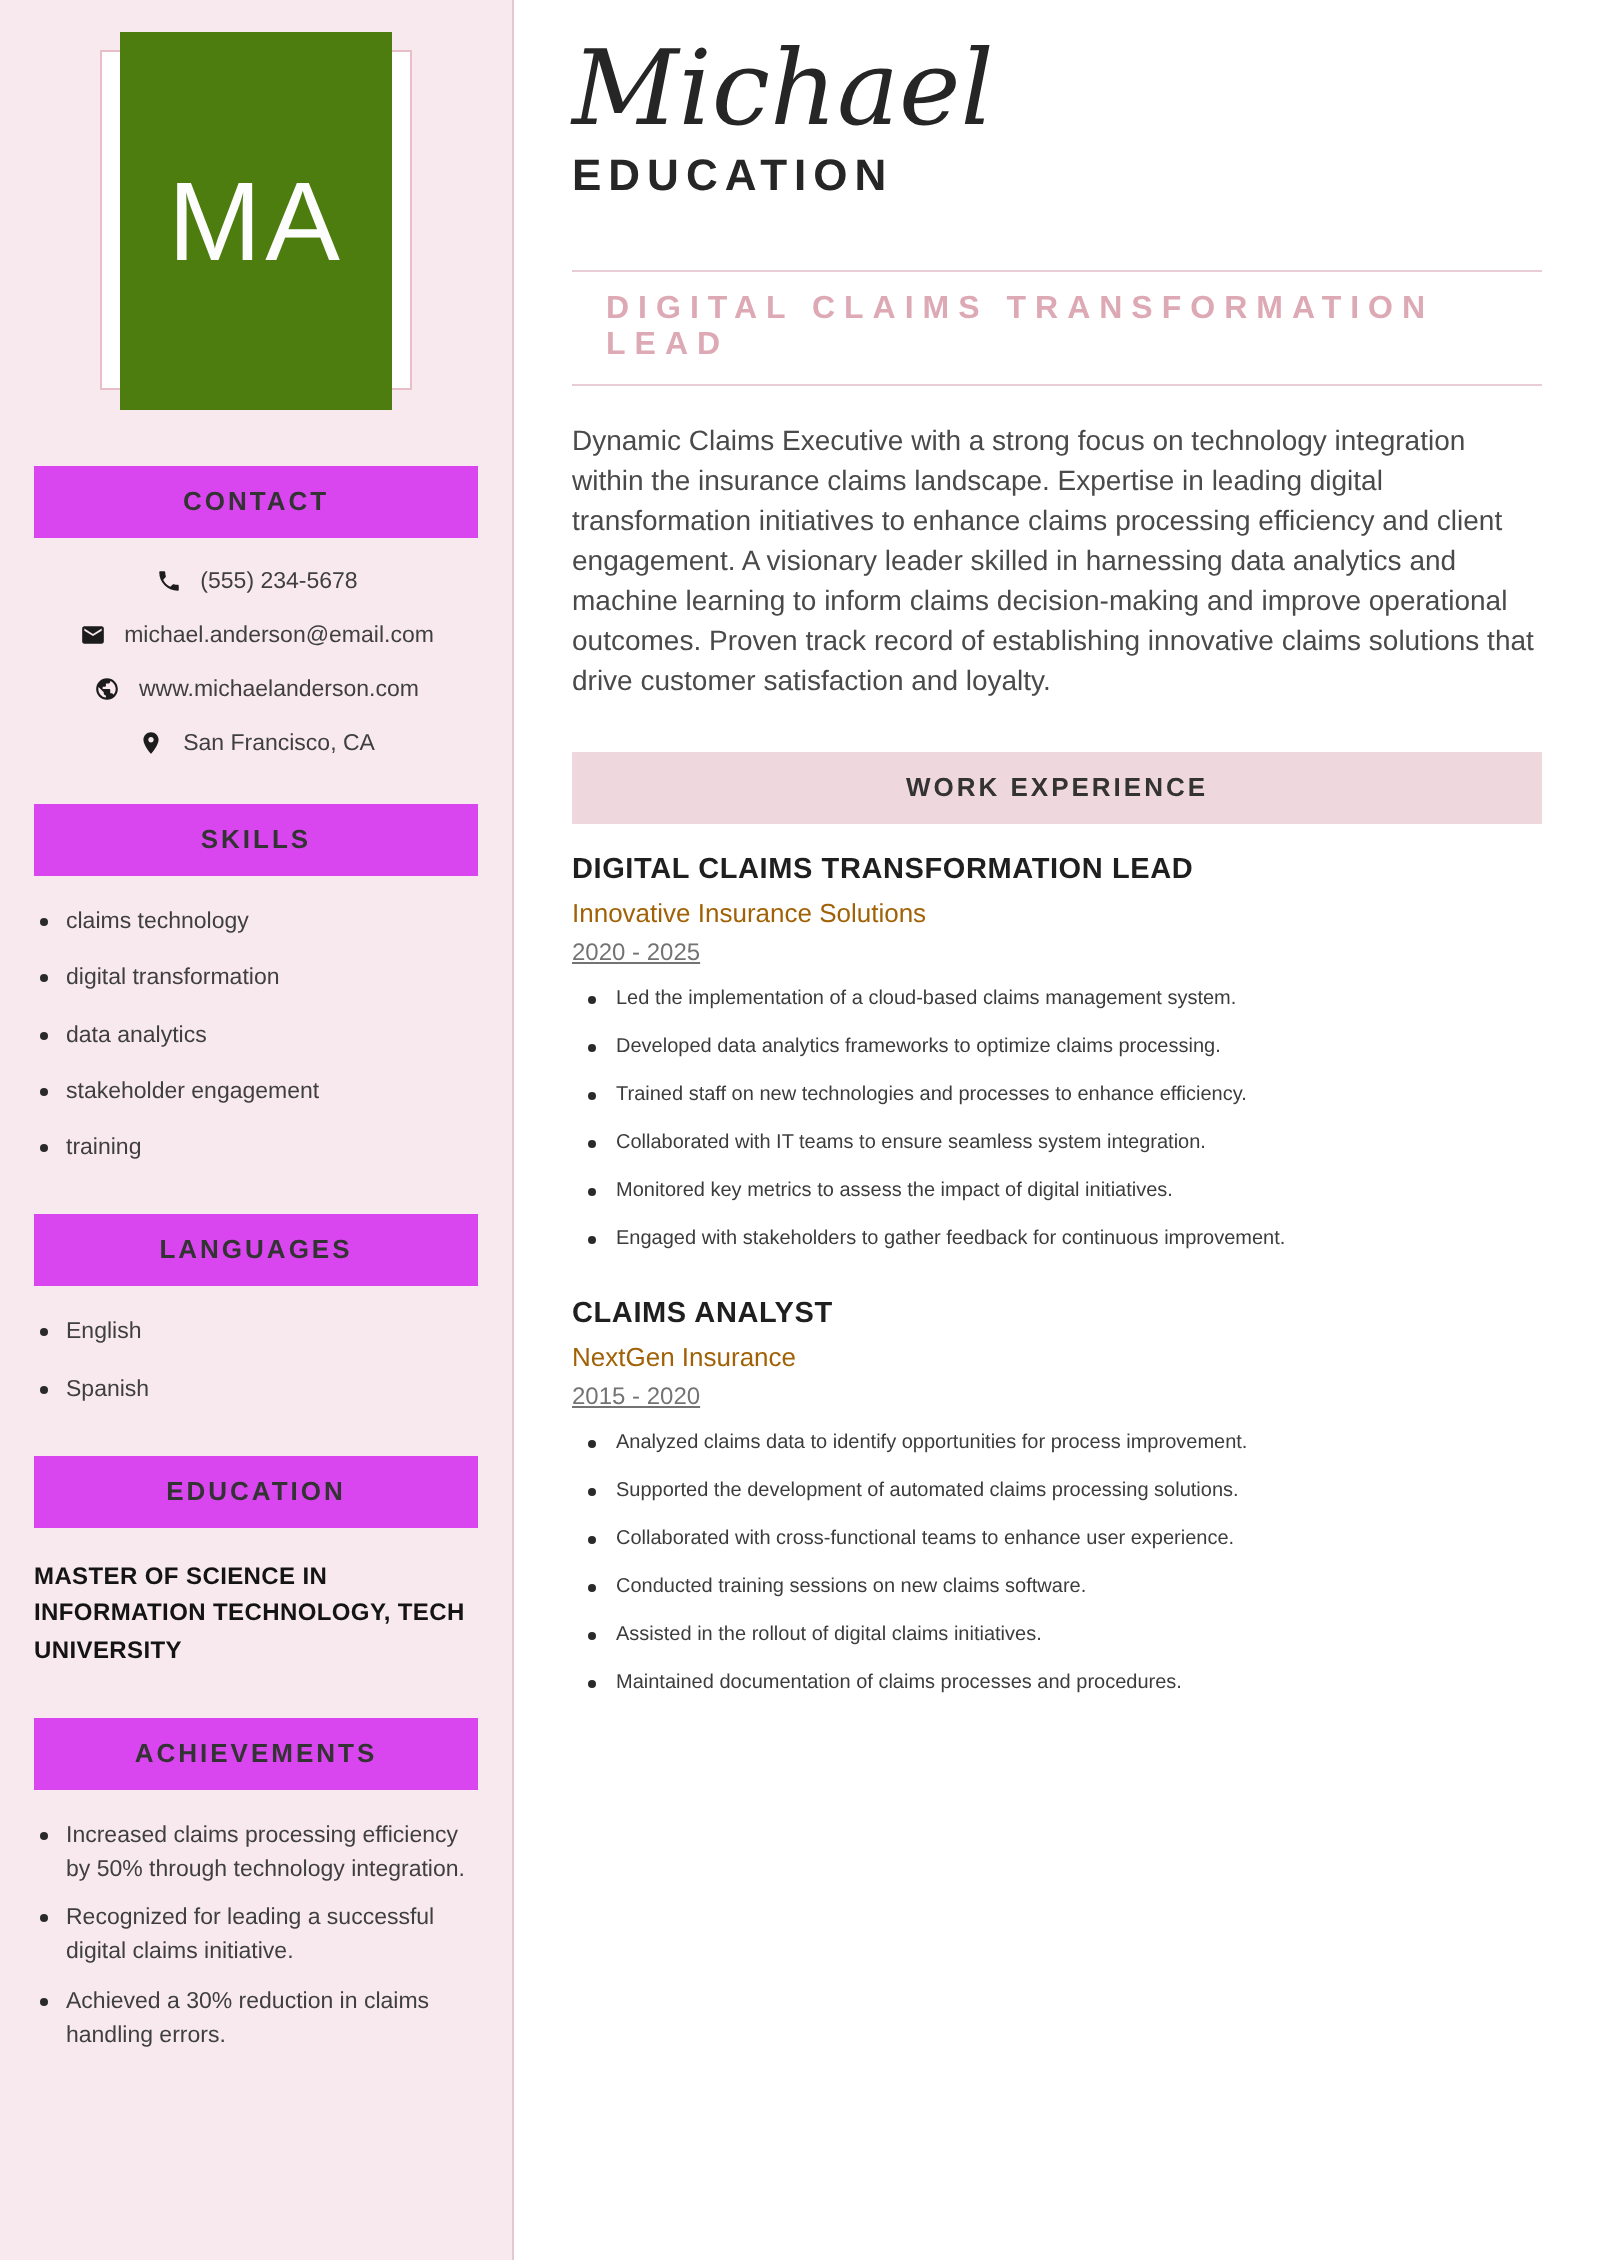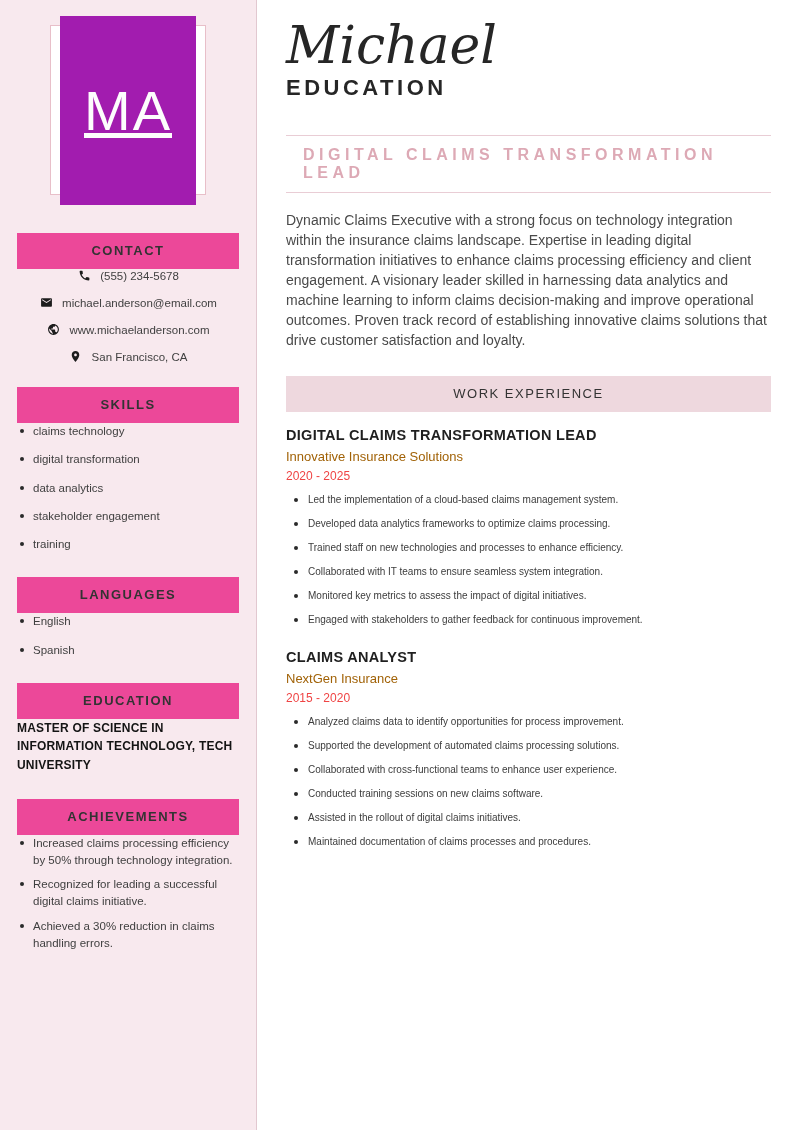--- a/index.html
+++ b/index.html
@@ -16,29 +16,29 @@
     width: 257px; min-height: 1130px; box-sizing: border-box;
     background: #f8e9ee; border-right: 1px solid #e2c8d0;
     padding: 25px 17px 30px; flex-shrink: 0;
   }
   .photo-frame {
     width: 154px; height: 168px; margin: 0 auto 38px;
     background: #ffffff; border: 1px solid #e8bfc9;
     display: flex; align-items: center; justify-content: center;
   }
   .photo-box {
-    width: 136px; height: 189px; background: #a21caf; color: #fdfdfd;
+    width: 136px; height: 189px; background: #4d7c0f; color: #fdfdfd;
     display: flex; align-items: center; justify-content: center;
-    font-size: 56px; letter-spacing: 2px; font-weight: 400; text-decoration: underline;
+    font-size: 56px; letter-spacing: 2px; font-weight: 400;
   }
   .side-section { margin-bottom: 24px; }
   .side-heading {
-    background: #ec4899; height: 36px; line-height: 36px;
+    background: #d946ef; height: 36px; line-height: 36px;
     text-align: center; font-size: 13px; font-weight: 700;
-    letter-spacing: 1.5px; color: #333333; 
+    letter-spacing: 1.5px; color: #333333; margin-bottom: 15px;
   }
   .contact-item {
     display: flex; align-items: center; gap: 9px;
     font-size: 11.5px; color: #3f3f3f; margin-bottom: 14px; justify-content: center;
   }
   .cicon { width: 14px; display: flex; justify-content: center; flex-shrink: 0; }
   .cicon svg { width: 13px; height: 13px; fill: #1c1c1c; }
   .side-list { list-style: none; margin: 0; padding: 0 0 0 3px; }
   .side-list li {
     display: flex; gap: 9px; font-size: 11.5px; color: #3f3f3f;
@@ -66,28 +66,28 @@
   }
   .name-block { margin-bottom: 34px; }
   .rule { height: 1px; background: #e9cdd5; border: none; margin: 0; }
   .title-row {
     padding: 10px 0 10px 17px; color: #dda9b5;
     font-size: 16px; font-weight: 700; letter-spacing: 4.5px;
   }
   .summary { font-size: 14px; line-height: 20px; color: #4a4a4a; margin: 17px 0 26px; }
   .section-bar {
     background: #eed8de; height: 36px; line-height: 36px;
-    text-align: center; font-size: 13px; font-weight: 400;
+    text-align: center; font-size: 13px; font-weight: 700;
     letter-spacing: 1.5px; color: #333333;
   }
   .job { margin-top: 15px; }
   .job + .job { margin-top: 22px; }
   .job-h { font-size: 14.5px; font-weight: 700; color: #1f1f1f; letter-spacing: 0.3px; margin: 0; }
   .company { font-size: 13px; color: #a16207; margin-top: 6px; }
-  .dates { font-size: 12px; color: #ef4444; margin-top: 5px; }
+  .dates { font-size: 12px; color: #737373; margin-top: 5px; text-decoration: underline; }
   .job-list { list-style: none; margin: 10px 0 0; padding: 0 0 0 8px; }
   .job-list li {
     display: flex; gap: 10px; font-size: 10px; color: #3c3c3c;
     margin-bottom: 9.5px; line-height: 1.45;
   }
   .job-list .dot { margin-top: 5px; }
 </style>
 </head>
 <body>
 

